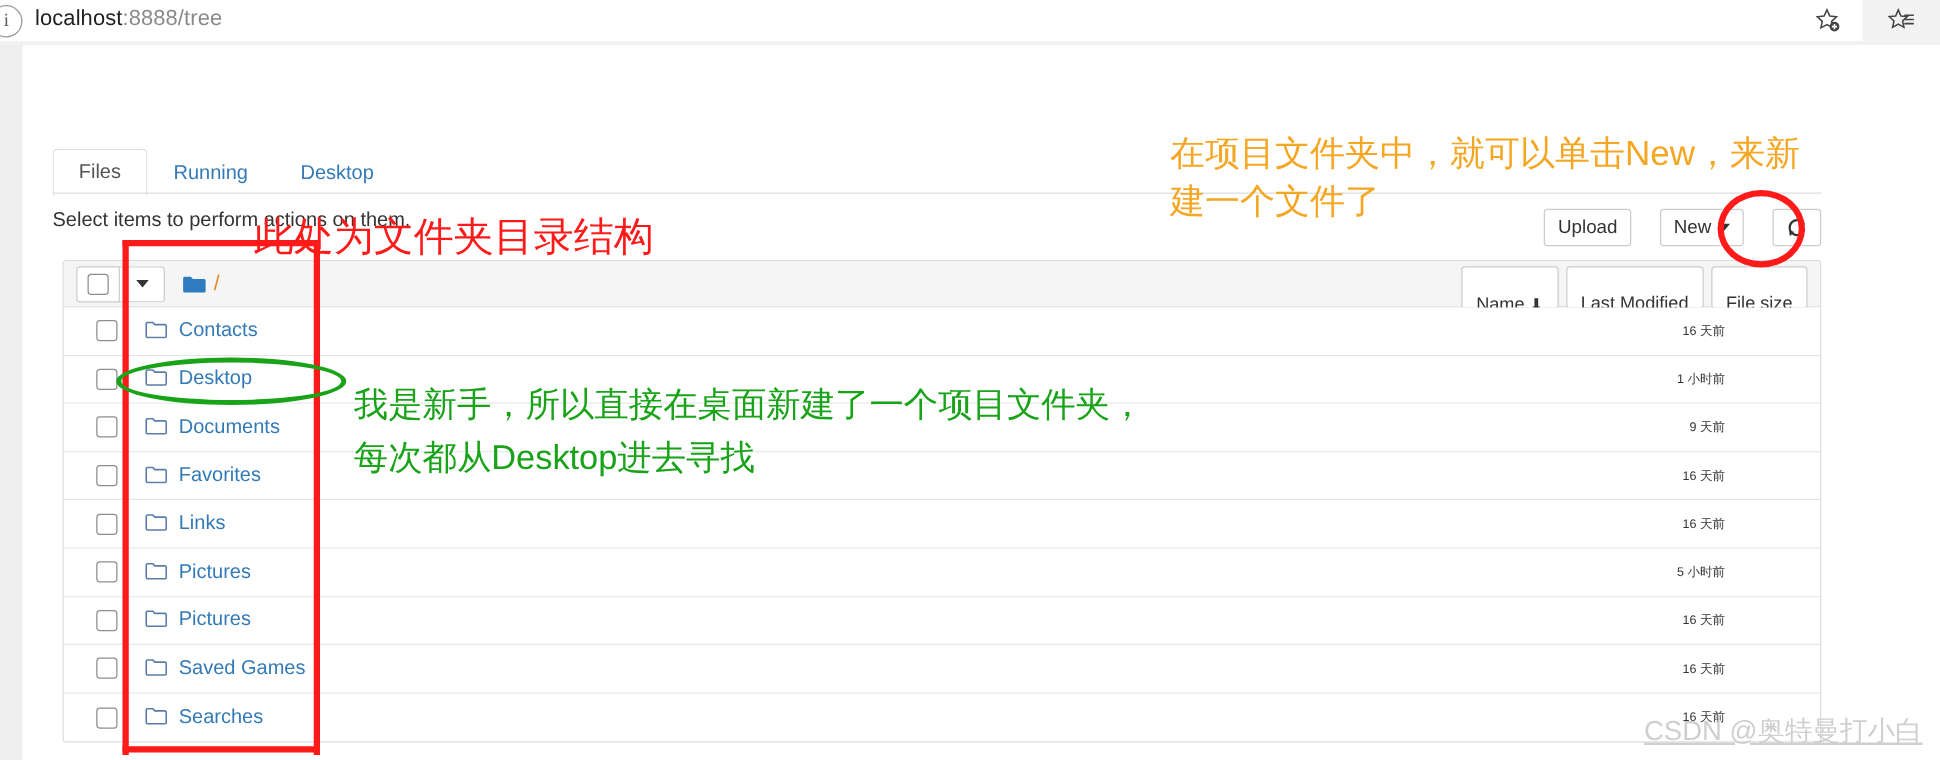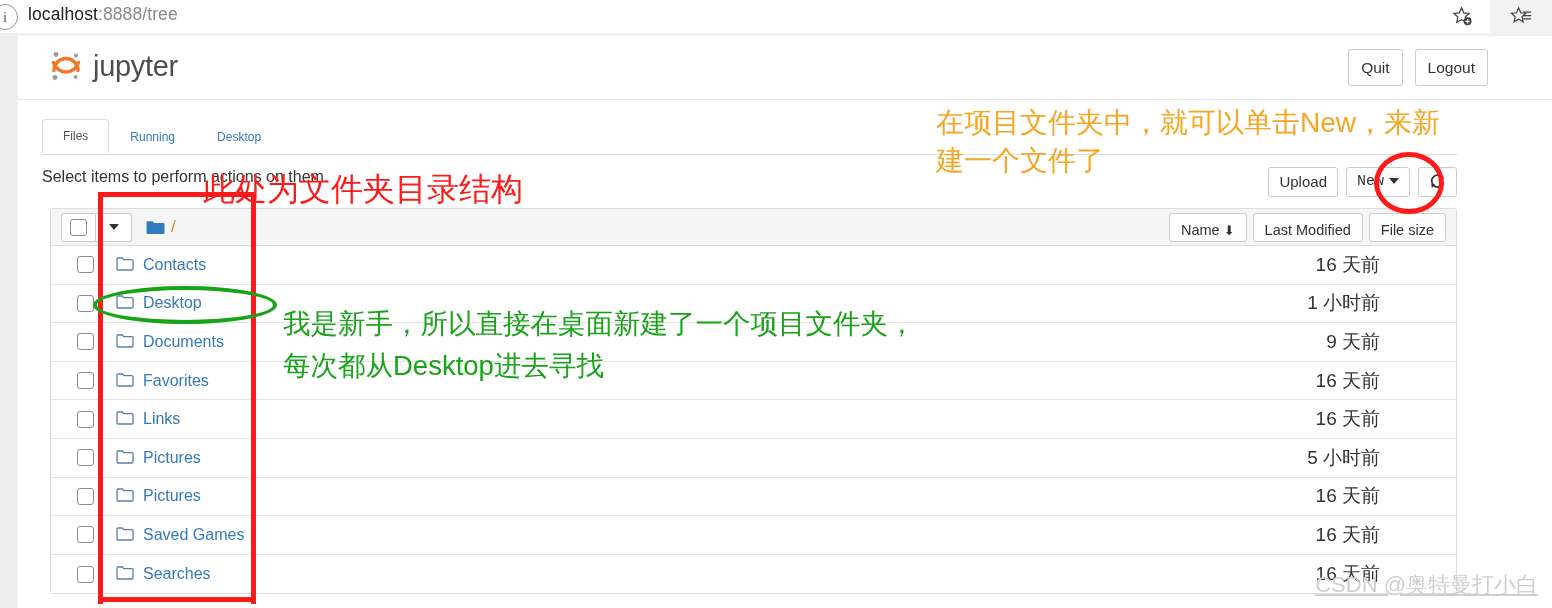--- a/index.html
+++ b/index.html
@@ -54,21 +54,21 @@
     font-size:15.5px; font-family:"Liberation Sans", sans-serif;
     padding:0 12px; height:37px; line-height:35px; border-radius:3px;
     cursor:pointer; white-space:nowrap;
   }
 
   
   .tabs {
     position:absolute; left:42px; top:118px; display:flex; align-items:flex-end;
   }
   .tab {
-    font-size:12px; padding:9px 20px 9px 20px; color:#337ab7; cursor:pointer;
+    font-size:16px; padding:9px 20px 9px 20px; color:#337ab7; cursor:pointer;
     border:1px solid transparent; border-bottom:none; background:transparent;
     position:relative; top:1px;text-align:center;
   }
   .tab.active {
     color:#555; background:#fff;
     border:1px solid #dddddd; border-bottom:1px solid #fff; border-radius:4px 4px 0 0;
   }
   .tabs-rule {
     position:absolute; left:42px; top:154px; width:1415px; height:1px; background:#dddddd;
   }
@@ -79,21 +79,21 @@
     white-space:nowrap;
   }
   .toolbar-right {
     position:absolute; right:95px; top:167px; display:flex; align-items:center; gap:0;padding-left:40px;
   }
   .btn-sm {
     border:1px solid #cccccc; background:#fff; color:#333; font-size:15px;
     height:30px; line-height:28px; padding:0 10px; border-radius:3px; cursor:pointer;
     white-space:nowrap;
   }
-  .btn-sm + .btn-sm { margin-left:8px;font-family:Liberation Mono, monospace; }
+  .btn-sm + .btn-sm { margin-left:23px; }
   .caret {
     display:inline-block; width:0; height:0; margin-left:5px; vertical-align:middle;
     border-left:5px solid transparent; border-right:5px solid transparent;
     border-top:6px solid #333;
   }
 
   
   .list-wrap {
     position:absolute; left:50px; top:208px; width:1407px;
     border:1px solid #dddddd; border-radius:3px; overflow:hidden; background:#fff;
@@ -114,36 +114,36 @@
   .head-caret-box {
     border:1px solid #cccccc; border-left:none; background:#fff; height:29px;
     border-radius:0 3px 3px 0; width:36px; display:flex; align-items:center; justify-content:center;
   }
   .breadcrumb { display:flex; align-items:center; gap:6px; margin-left:14px; }
   .folder-solid { width:19px; height:15px; position:relative; flex:none; }
   .slash { color:#d98c2b; font-size:17px; }
   .head-sorts { position:absolute; right:10px; top:4px; display:flex; gap:6px; }
   .sort-btn {
     border:1px solid #cccccc; background:#fff; color:#333; font-size:14.5px;
-    height:29px; line-height:27px; padding:3px 11px; border-radius:3px; cursor:pointer;
+    height:29px; line-height:27px; padding:16px 11px; border-radius:3px; cursor:pointer;
     white-space:nowrap;
   }
   .arrow-down { font-size:13px; }
 
   .row {
     height:38.6px; display:flex; align-items:center; padding:0 10px;
     border-bottom:1px solid #e5e5e5; position:relative; background:#fff;
   }
   .row:last-child { border-bottom:none; }
   .row .cbx { margin-left:16px; }
   .item-link { display:flex; align-items:flex-start; gap:9px; margin-left:22px; }
   .folder-outline { width:18px; height:15px; position:relative; flex:none; }
   .item-name { color:#337ab7; font-size:16px; white-space:nowrap; }
   .row-time {
-    position:absolute; right:76px; font-size:19px; color:#333; white-space:nowrap;
+    position:absolute; right:76px; font-size:10px; color:#333; white-space:nowrap;
   }
 
   
   .anno { position:absolute; white-space:pre; pointer-events:none; }
   .anno-orange {
     left:936px; top:104px; color:#f5a623; font-size:28px; line-height:38px;
   }
   .anno-red {
     left:203px; top:172px; color:#ff1a1a; font-size:32px; line-height:34px; font-weight:500;
   }
@@ -191,39 +191,20 @@
         <svg width="23" height="23" viewBox="0 0 24 24">
           <path d="M9 3 L11.2 8.1 L16.5 8.6 L12.6 12.3 L13.7 17.6 L9 14.9 L4.3 17.6 L5.4 12.3 L1.5 8.6 L6.8 8.1 Z" fill="none" stroke="#444" stroke-width="1.3"></path>
           <path d="M14 7.5 h8 M14 11 h8 M14 14.5 h8" stroke="#444" stroke-width="1.3"></path>
         </svg>
       </div>
     </div>
   </div>
   <div class="chrome-sep"></div>
   <div class="gray-edge"></div>
 
-  <div class="jp-header">
-    <div class="jp-logo">
-      <span class="jp-logo-mark">
-        <svg width="36" height="36" viewBox="0 0 36 36">
-          <circle cx="8" cy="6.5" r="2.4" fill="#9b9b9b"></circle>
-          <circle cx="28" cy="7.5" r="2" fill="#9b9b9b"></circle>
-          <circle cx="7" cy="29.5" r="2.4" fill="#9b9b9b"></circle>
-          <circle cx="27.5" cy="29" r="1.9" fill="#9b9b9b"></circle>
-          <path d="M5.5 14.5 A13 13 0 0 0 30.5 14.5" fill="none" stroke="#f37726" stroke-width="3.4" stroke-linecap="round"></path>
-          <path d="M6 22.5 A12 12 0 0 1 30 22.5" fill="none" stroke="#f37726" stroke-width="3.4" stroke-linecap="round"></path>
-        </svg>
-      </span>
-      <span class="jp-logo-text">jupyter</span>
-    </div>
-    <div class="jp-header-btns">
-      <button class="btn">Quit</button>
-      <button class="btn">Logout</button>
-    </div>
-  </div>
 
   <div class="tabs">
     <div class="tab active">Files</div>
     <div class="tab">Running</div>
     <div class="tab">Desktop</div>
   </div>
   <div class="tabs-rule"></div>
 
   <div class="select-note">Select items to perform actions on them.</div>
   <div class="toolbar-right">

